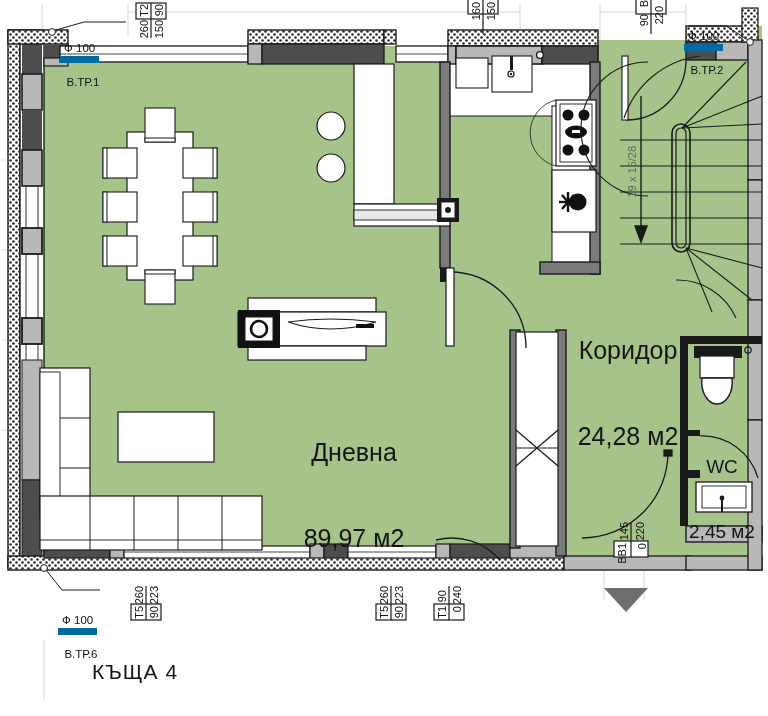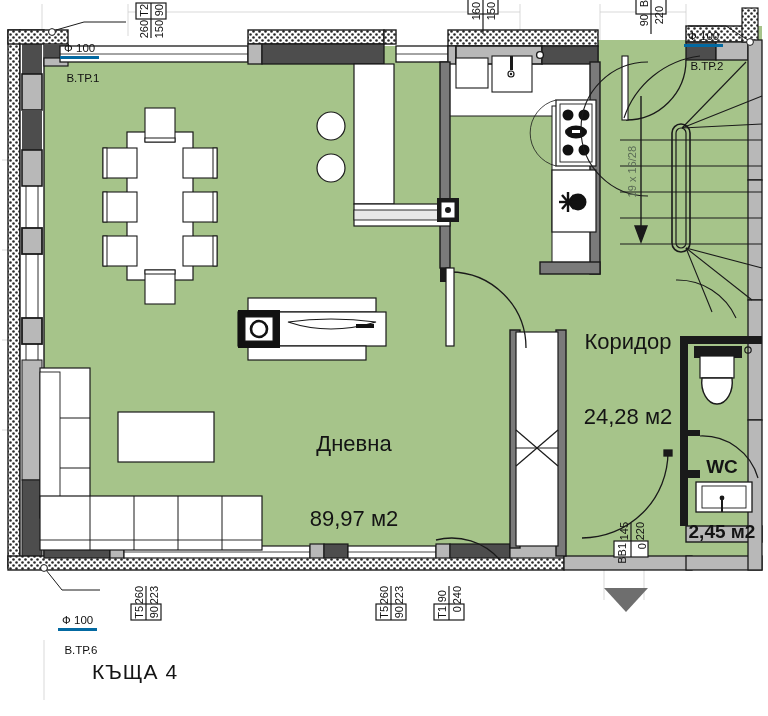--- a/index.html
+++ b/index.html
@@ -1,26 +1,26 @@
 <!DOCTYPE html>
 <html><head>
 <meta charset="utf-8">
 <style>
   html,body{margin:0;padding:0;background:#ffffff;}
   body{width:768px;height:716px;position:relative;overflow:hidden;
        font-family:"Liberation Sans","DejaVu Sans",sans-serif;color:#111;}
   #plan{position:absolute;left:0;top:0;width:768px;height:716px;}
   .lbl{position:absolute;white-space:pre;line-height:1.15;}
-  .room-name{font-size:22px;font-weight:400;color:#141414;text-align:center;}
+  .room-name{font-size:25px;font-weight:400;color:#141414;text-align:center;}
   .vtxt{font-size:11px;color:#111;writing-mode:vertical-rl;transform:rotate(180deg);}
   .pipe{font-size:11.5px;color:#111;text-align:center;}
-  .pipe u{text-decoration:none;display:block;border-bottom:3px solid #0369a1;padding:0 1px;}
+  .pipe u{text-decoration:none;display:block;border-bottom:7px solid #0369a1;padding:0 1px;}
   .house{font-size:21px;letter-spacing:1px;color:#141414;}
   .stairnum{font-size:11px;color:#5a6b55;writing-mode:vertical-rl;transform:rotate(180deg);}
-  .wcname{font-size:19px;color:#141414;text-align:center;font-weight:bold;}
+  .wcname{font-size:19px;color:#141414;text-align:center;}
 </style>
 </head>
 <body>
 
 <svg id="plan" viewBox="0 0 768 716">
   <defs>
     <pattern id="hatch" width="6" height="6" patternUnits="userSpaceOnUse">
       <rect width="6" height="6" fill="#ffffff"></rect>
       <circle cx="1.5" cy="1.5" r="1.3" fill="#2a2a2a"></circle>
       <circle cx="4.5" cy="4.5" r="1.3" fill="#2a2a2a"></circle>

